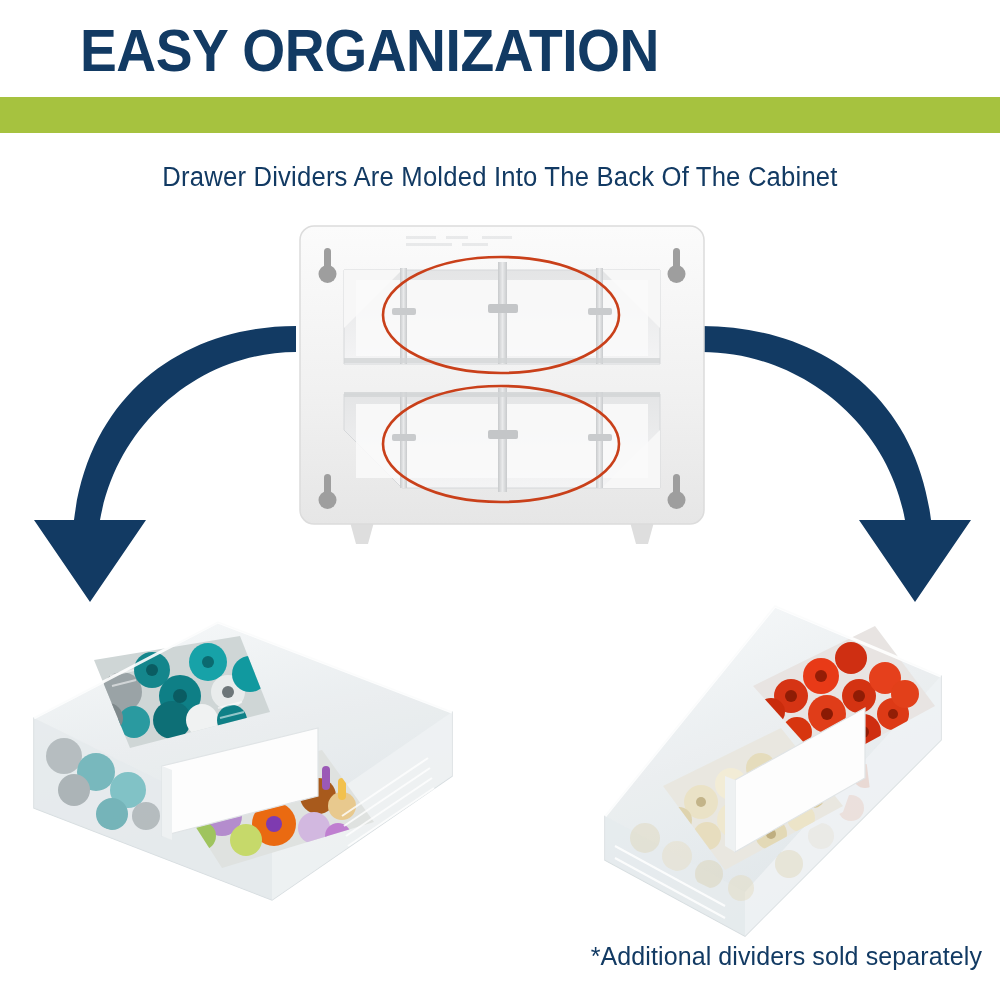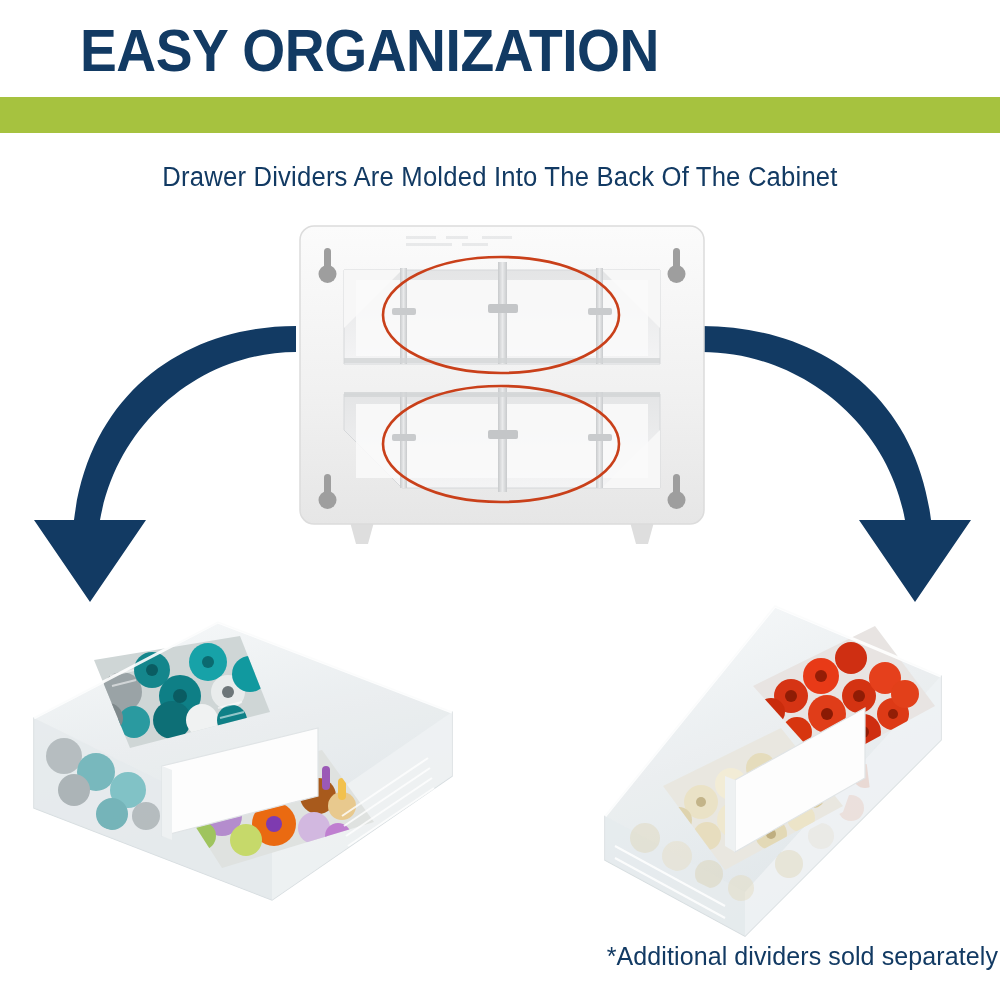--- a/index.html
+++ b/index.html
@@ -44,21 +44,21 @@
     font-size:27px;
     color:#123a63;
     transform:scaleX(0.95);
     letter-spacing:0.2px;
     white-space:nowrap;
   }
   .footnote {
     position:absolute;
     left:0; top:942px;
     width:1000px;
-    padding-right:2px;
+    padding-right:18px;
     text-align:right;
     font-size:25px;
     color:#123a63;
     letter-spacing:0.1px;
     white-space:nowrap;
   }
 
   
   .arrow-svg { position:absolute; overflow:visible; }
   #arrow-left-wrap  { left:28px;  top:330px; width:300px; height:290px; }

